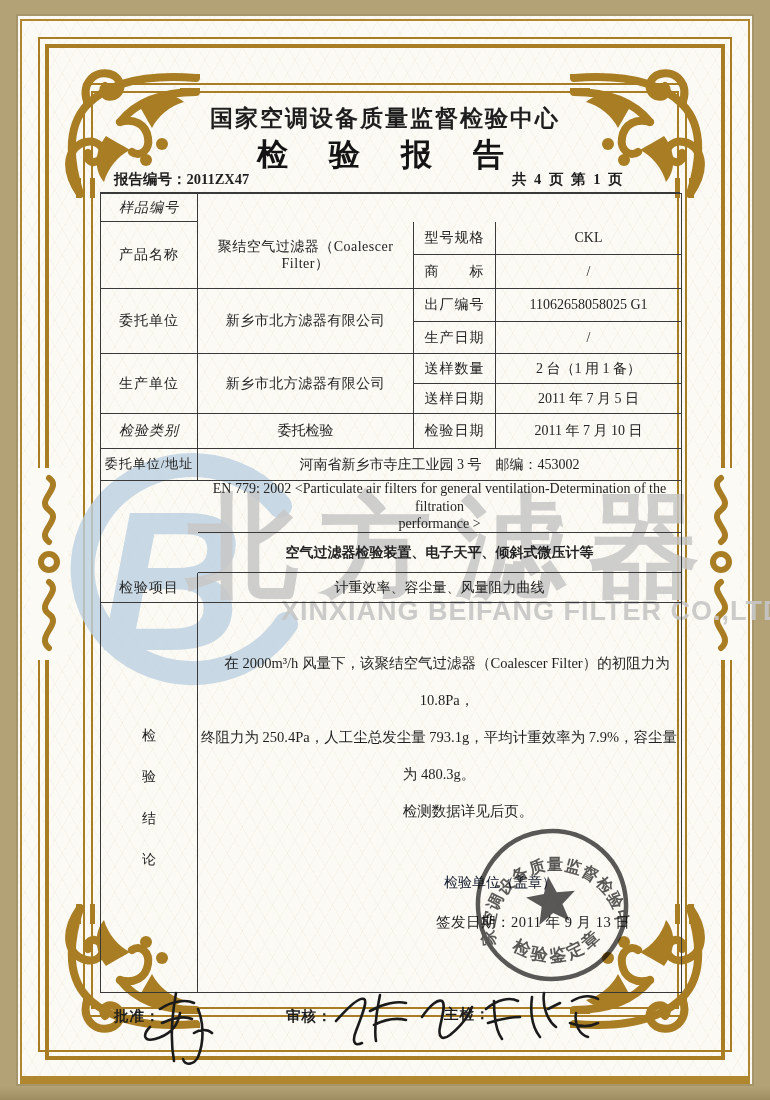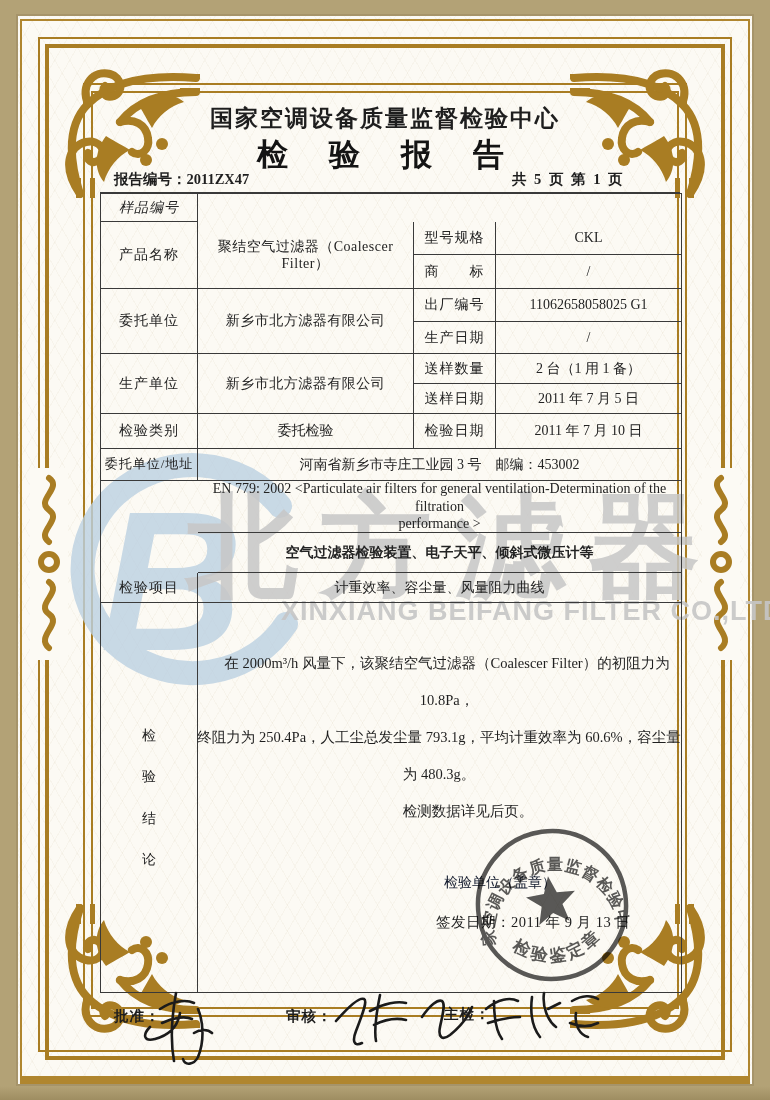--- a/index.html
+++ b/index.html
@@ -190,21 +190,21 @@
     <path d="M236,54 A110,104 0 1 0 242,172" fill="none" stroke="#bcd1e2" stroke-width="24" stroke-linecap="round"></path>
     <text x="56" y="198" font-family="Liberation Sans, DejaVu Sans, sans-serif" font-size="198" font-weight="bold" font-style="italic" fill="#bcd1e2">B</text>
   </svg>
   <div class="wm-cn">北方滤器</div>
   <div class="wm-en">XINXIANG BEIFANG FILTER CO.,LTD.</div>
 
   <div class="org-title">国家空调设备质量监督检验中心</div>
   <div class="report-title">检　验　报　告</div>
   <div class="meta-row">
     <span class="meta-left">报告编号：2011ZX47</span>
-    <span class="meta-right">共 5 页 第 1 页</span>
+    <span class="meta-right">共 4 页 第 1 页</span>
   </div>
 
   <div class="report-table">
     <div class="cell lbl" style="grid-area:1/1/2/2;font-style:italic;">样品编号</div>
 
     <div class="cell lbl" style="grid-area:2/1/4/2;">产品名称</div>
     <div class="cell col2" style="grid-area:2/2/4/3;">聚结空气过滤器（Coalescer Filter）</div>
     <div class="cell lbl" style="grid-area:2/3/3/4;">型号规格</div>
     <div class="cell no-r" style="grid-area:2/4/3/5;">CKL</div>
     <div class="cell lbl" style="grid-area:3/3/4/4;">商　　标</div>
@@ -217,21 +217,21 @@
     <div class="cell lbl" style="grid-area:5/3/6/4;">生产日期</div>
     <div class="cell no-r" style="grid-area:5/4/6/5;">/</div>
 
     <div class="cell lbl" style="grid-area:6/1/8/2;">生产单位</div>
     <div class="cell col2" style="grid-area:6/2/8/3;">新乡市北方滤器有限公司</div>
     <div class="cell lbl" style="grid-area:6/3/7/4;">送样数量</div>
     <div class="cell no-r" style="grid-area:6/4/7/5;">2 台（1 用 1 备）</div>
     <div class="cell lbl" style="grid-area:7/3/8/4;">送样日期</div>
     <div class="cell no-r" style="grid-area:7/4/8/5;text-align:center;">2011 年 7 月 5 日</div>
 
-    <div class="cell lbl" style="grid-area:8/1/9/2;">检验类别</div>
+    <div class="cell lbl" style="grid-area:8/1/9/2;font-style:italic;">检验类别</div>
     <div class="cell" style="grid-area:8/2/9/3;">委托检验</div>
     <div class="cell lbl" style="grid-area:8/3/9/4;">检验日期</div>
     <div class="cell no-r" style="grid-area:8/4/9/5;">2011 年 7 月 10 日</div>
 
     <div class="cell lbl" style="grid-area:9/1/10/2;font-size:13px;">委托单位/地址</div>
     <div class="cell no-r" style="grid-area:9/2/10/5;">河南省新乡市寺庄工业园 3 号　邮编：453002</div>
 
     <div class="cell no-r small two-line" style="grid-area:10/2/11/5;">
       <div>EN 779: 2002 &lt;Particulate air filters for general ventilation-Determination of the filtration</div>
       <div>performance &gt;</div>
@@ -244,21 +244,21 @@
 
     <div class="cell no-b concl-lbl" style="grid-area:13/1/14/2;">
       <span>检</span>
       <span>验</span>
       <span>结</span>
       <span>论</span>
     </div>
     <div class="cell no-r no-b concl-cell" style="grid-area:13/2/14/5;">
       <div class="concl-text">
         <div class="l1">在 2000m³/h 风量下，该聚结空气过滤器（Coalescer Filter）的初阻力为 10.8Pa，</div>
-        <div class="l2">终阻力为 250.4Pa，人工尘总发尘量 793.1g，平均计重效率为 60.6%，容尘量为 480.3g。</div>
+        <div class="l2">终阻力为 250.4Pa，人工尘总发尘量 793.1g，平均计重效率为 7.9%，容尘量为 480.3g。</div>
         <div class="l3">检测数据详见后页。</div>
       </div>
       <div class="unit-label">检验单位（盖章）</div>
       <div class="issue-date">签发日期：2011 年 9 月 13 日</div>
     </div>
   </div>
 
   <svg class="stamp" width="178" height="178" viewBox="0 0 178 178">
     <defs>
       <path id="ringTop" d="M 27,116 A 62,62 0 1 1 151,116"></path>

